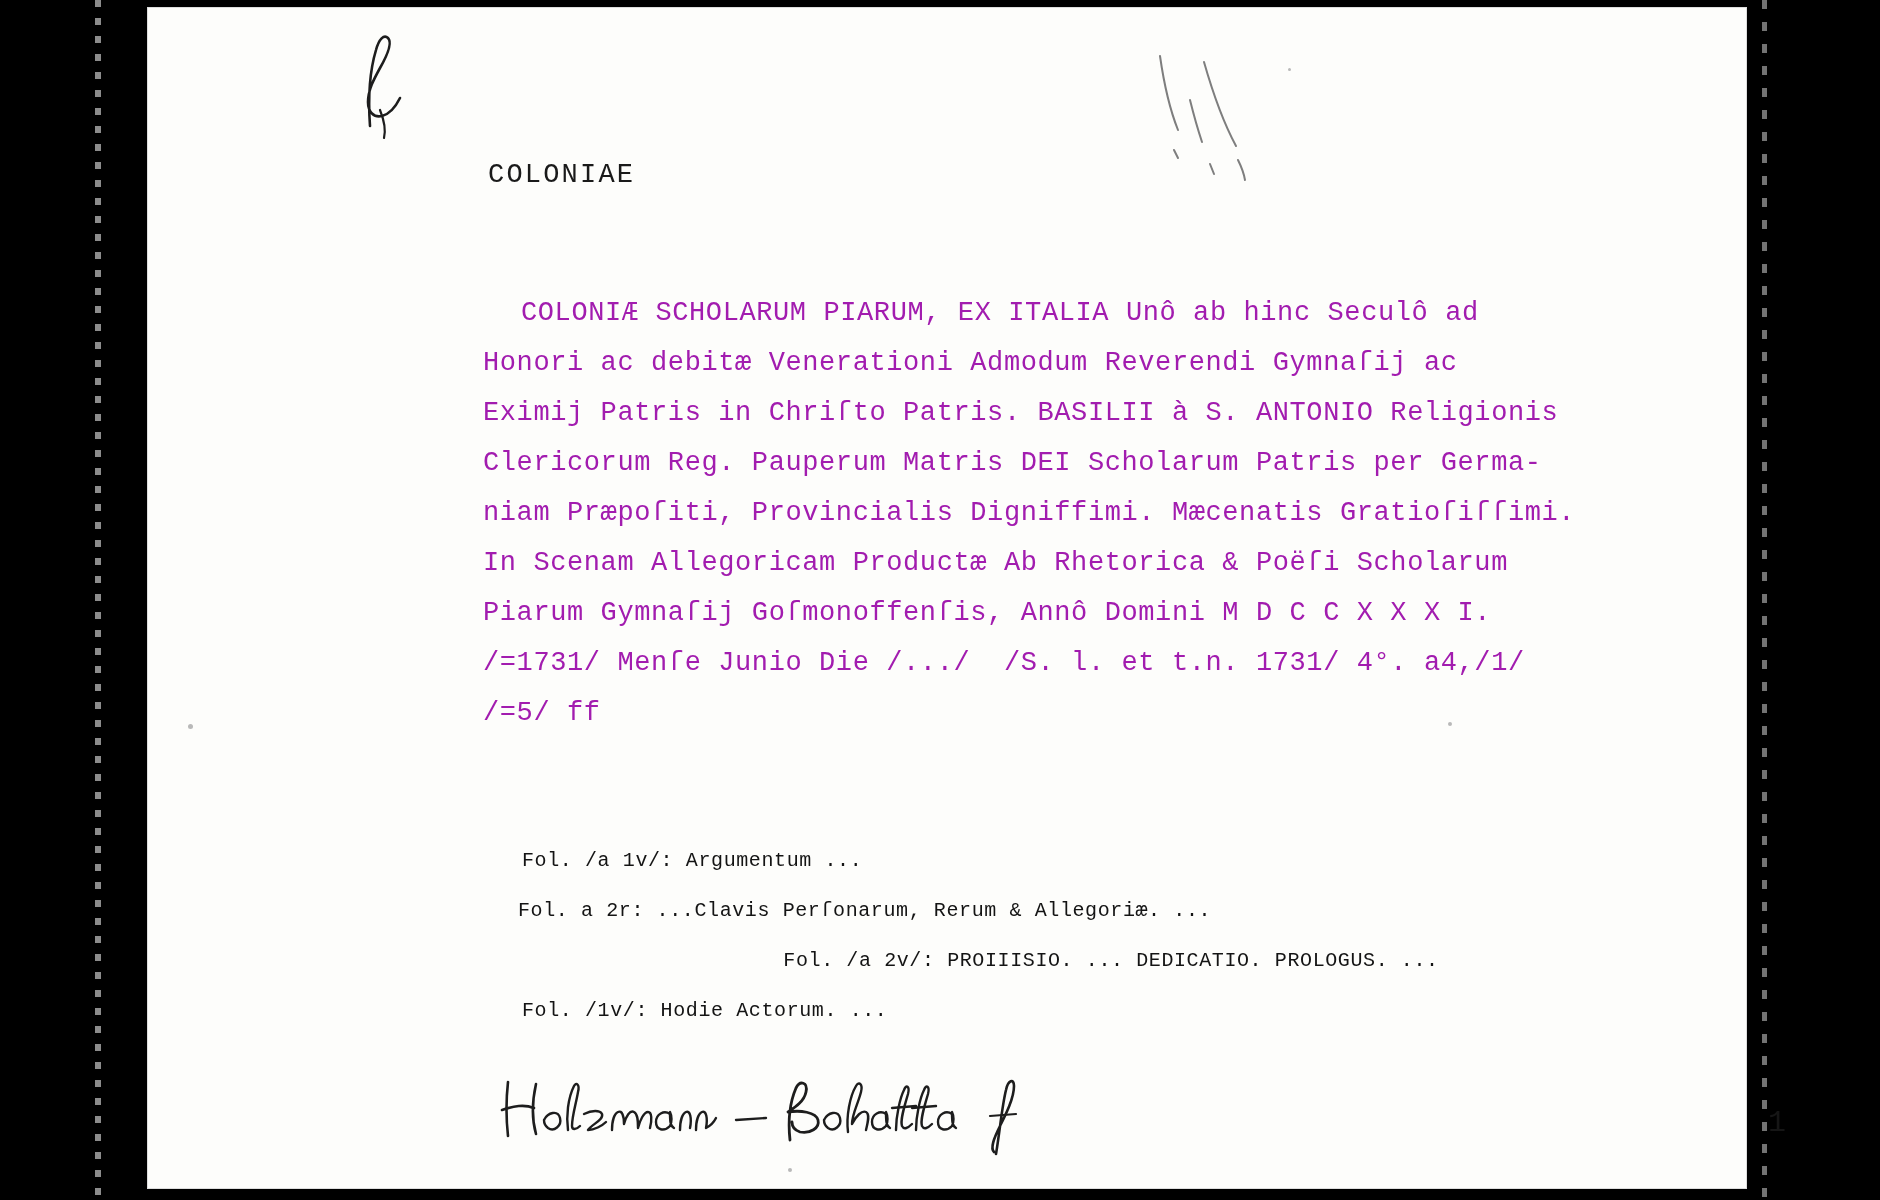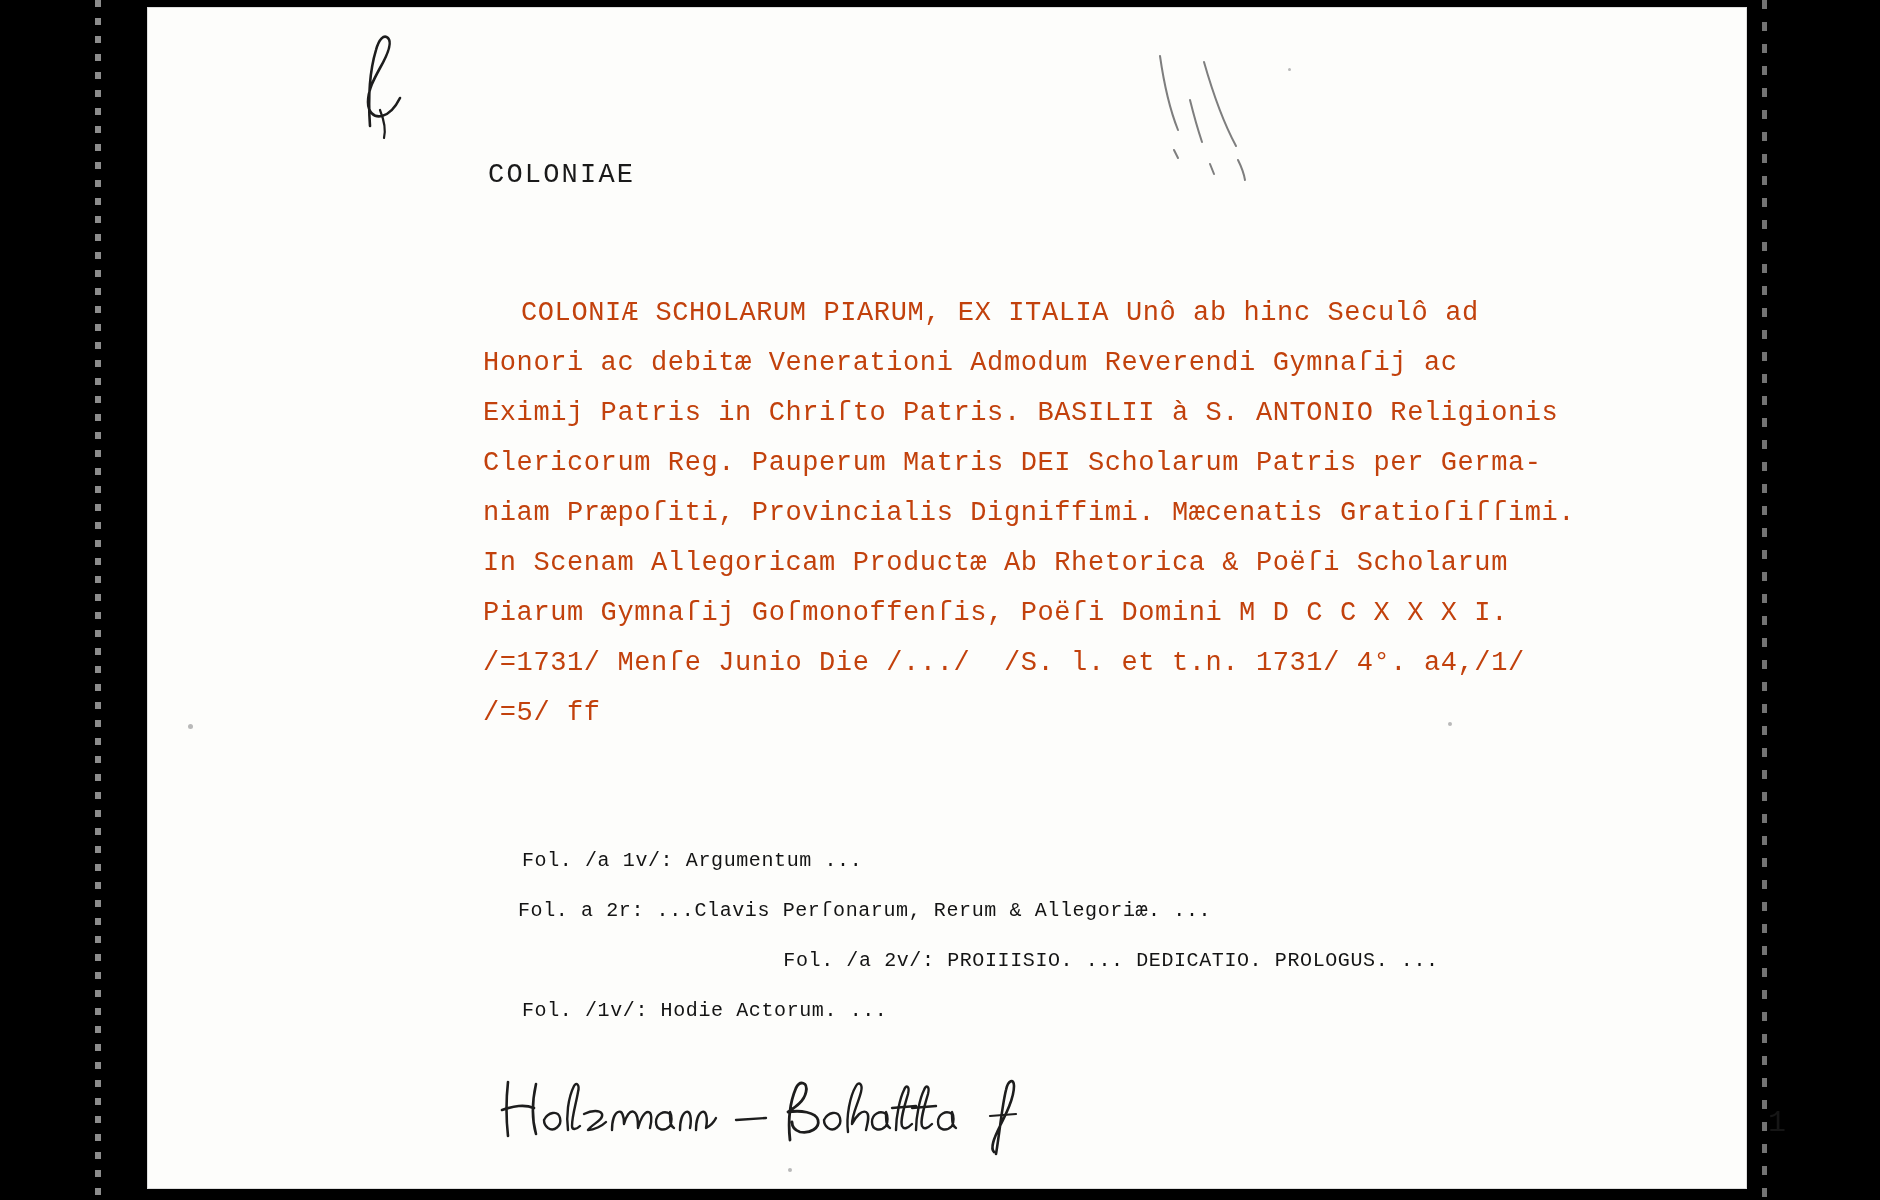--- a/index.html
+++ b/index.html
@@ -79,21 +79,21 @@
   #body-block {
     position: absolute;
     left: 335px;
     top: 280px;
     width: 1230px;
   }
   #body-block .line {
     font-size: 27px;
     line-height: 50px;
     white-space: pre;
-    color: #c2410c;
+    color: #a21caf;
     letter-spacing: 0.6px;
   }
   #body-block .line.indent {
     text-indent: 38px;
   }
 
   #fol-block {
     position: absolute;
     left: 348px;
     top: 828px;
@@ -175,21 +175,21 @@
 
   <div class="typed" id="heading-coloniae">COLONIAE</div>
 
   <div id="body-block">
     <div class="line indent">COLONIÆ SCHOLARUM PIARUM, EX ITALIA Unô ab hinc Seculô ad</div>
     <div class="line">Honori ac debitæ Venerationi Admodum Reverendi Gymnaſij ac</div>
     <div class="line">Eximij Patris in Chriſto Patris. BASILII à S. ANTONIO Religionis</div>
     <div class="line">Clericorum Reg. Pauperum Matris DEI Scholarum Patris per Germa-</div>
     <div class="line">niam Præpoſiti, Provincialis Digniffimi. Mæcenatis Gratioſiſſimi.</div>
     <div class="line">In Scenam Allegoricam Productæ Ab Rhetorica &amp; Poëſi Scholarum</div>
-    <div class="line">Piarum Gymnaſij Goſmonoffenſis, Poëſi Domini M D C C X X X I.</div>
+    <div class="line">Piarum Gymnaſij Goſmonoffenſis, Annô Domini M D C C X X X I.</div>
     <div class="line">/=1731/ Menſe Junio Die /.../  /S. l. et t.n. 1731/ 4°. a4,/1/</div>
     <div class="line">/=5/ ff</div>
   </div>
 
   <div id="fol-block">
     <div class="line i1">Fol. /a 1v/: Argumentum ...</div>
     <div class="line i2">Fol. a 2r: ...Clavis Perſonarum, Rerum &amp; Allegoriæ. ...</div>
     <div class="line i3">Fol. /a 2v/: PROIIISIO. ... DEDICATIO. PROLOGUS. ...</div>
     <div class="line i4">Fol. /1v/: Hodie Actorum. ...</div>
   </div>

